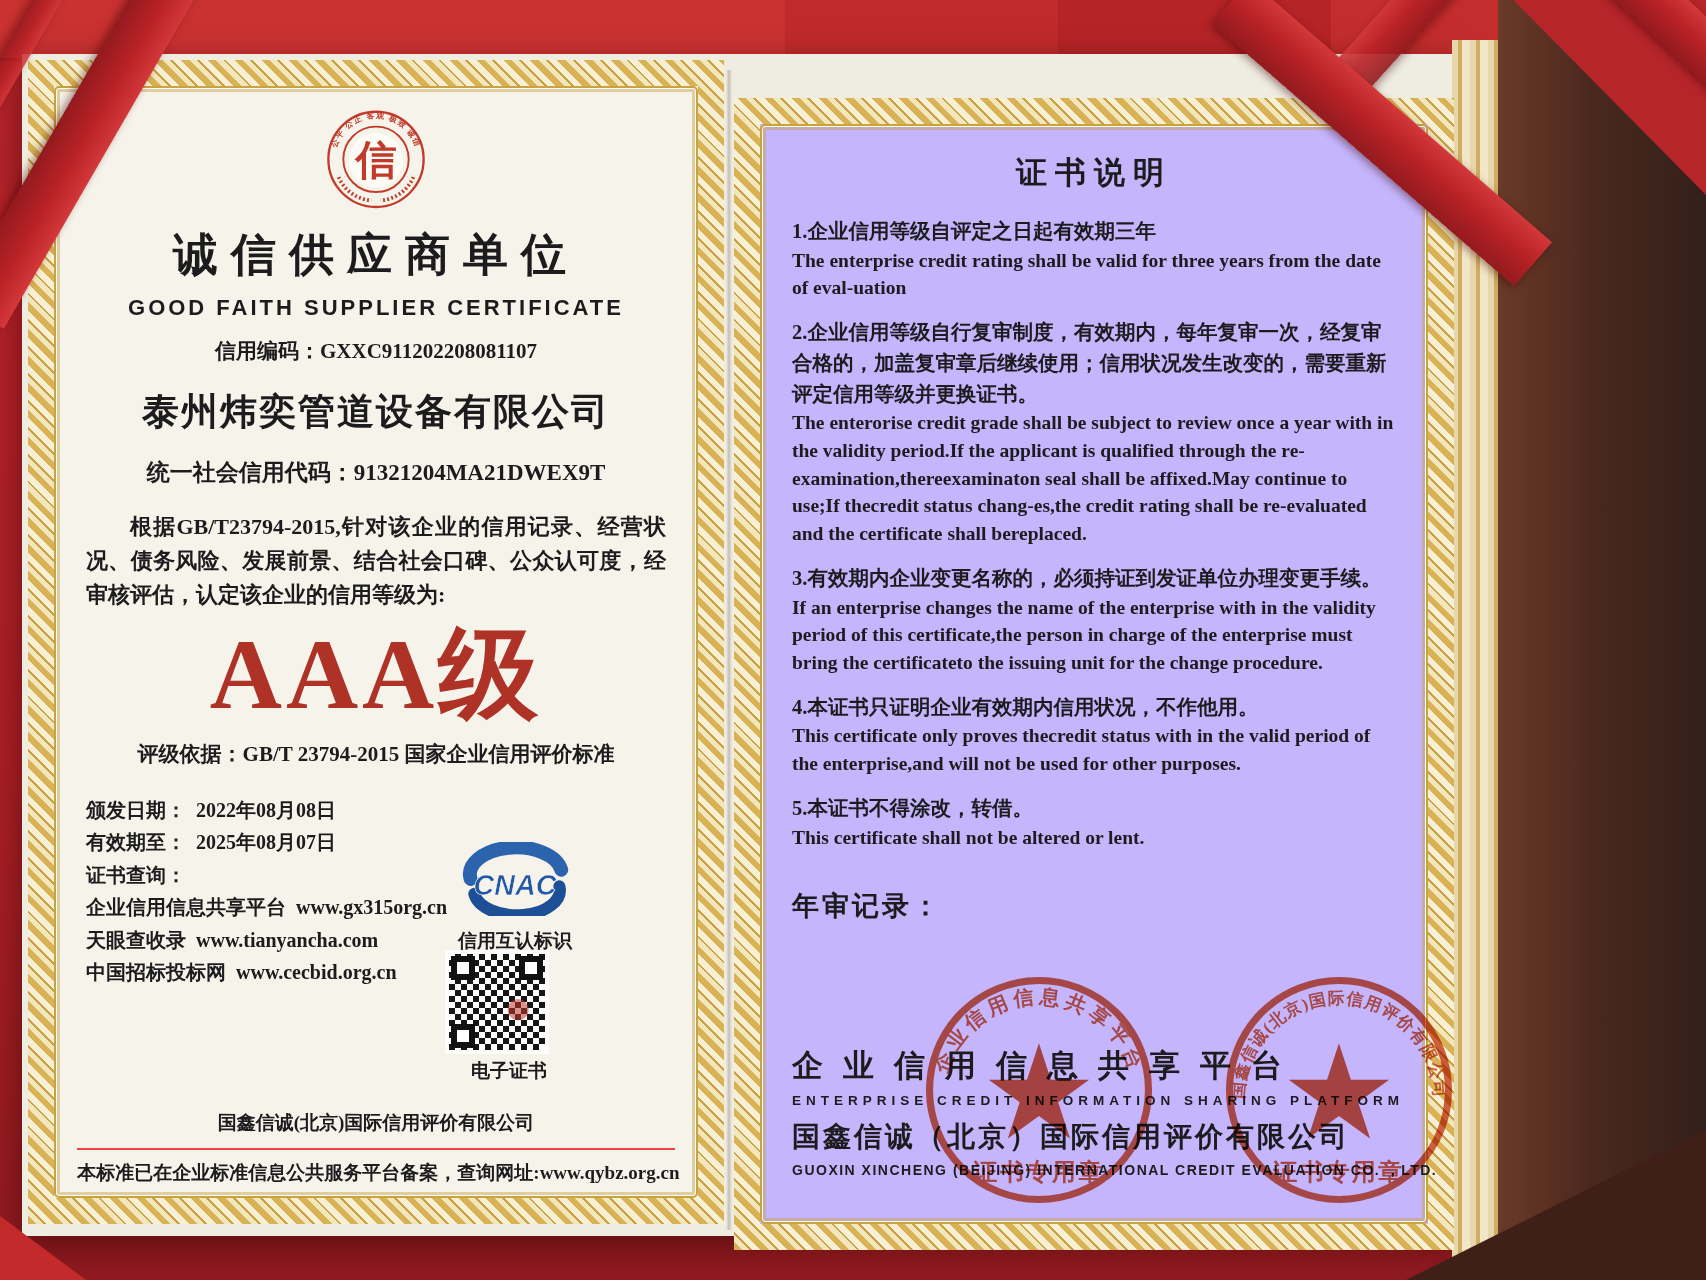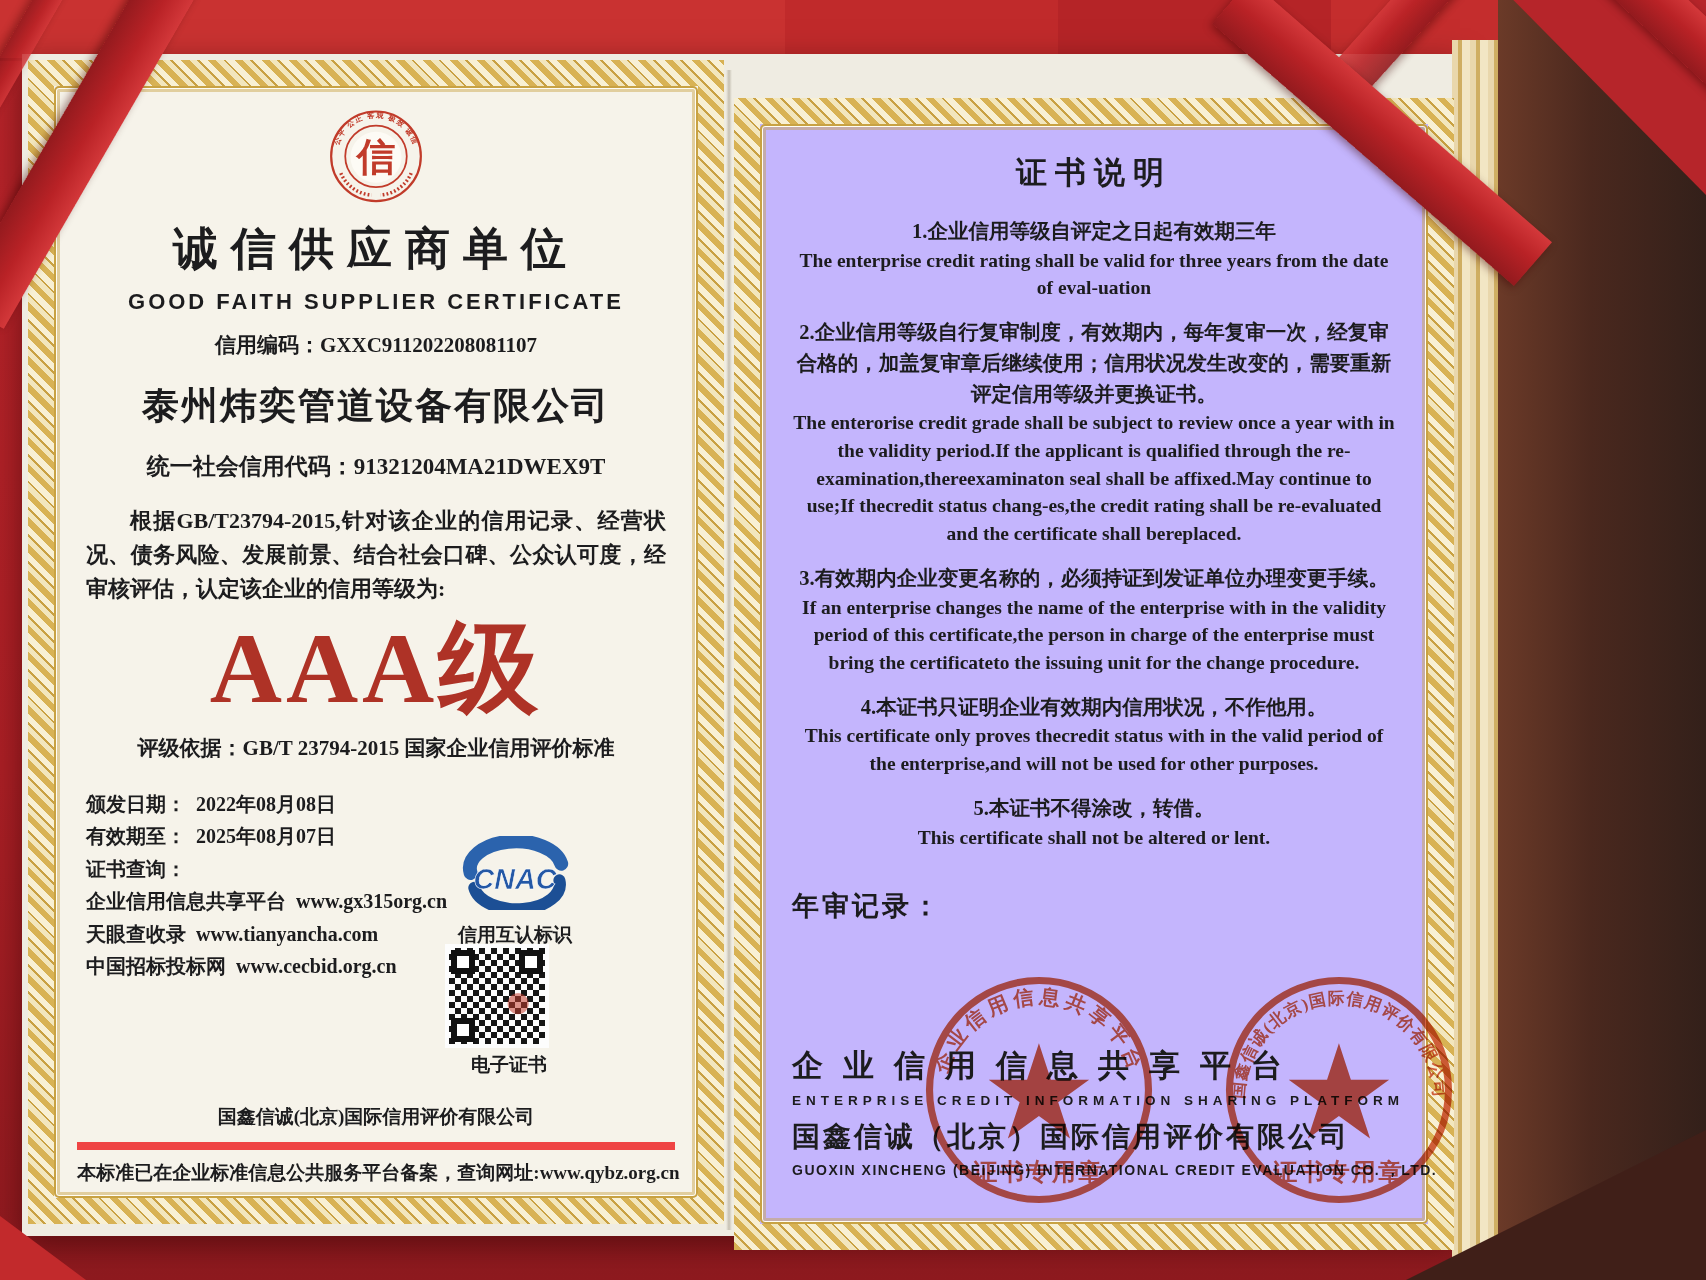--- a/index.html
+++ b/index.html
@@ -67,25 +67,25 @@
   .qr-box{width:100px;text-align:right;}
   .qr{position:relative;width:96px;height:96px;margin:0 auto;
     background:radial-gradient(circle at 72% 58%,rgba(195,60,45,.55) 0 10px,rgba(195,60,45,0) 11px),
       repeating-conic-gradient(#161616 0% 25%,#fdfdfd 0% 50%);
     background-size:auto,12px 12px;outline:4px solid #fdfdfd;}
   .finder{position:absolute;width:12px;height:12px;background:#fff;border:6px solid #111;box-sizing:content-box;}
   .finder.tl{left:2px;top:2px;} .finder.tr{right:2px;top:2px;} .finder.bl{left:2px;bottom:2px;}
   .mini-caption{font-size:19px;font-weight:700;margin-top:8px;white-space:nowrap;}
   .issuer-line{font-size:19px;font-weight:700;margin-top:26px;text-align:center;}
   .footer-line{font-size:19px;font-weight:700;margin-top:12px;padding-top:10px;width:103%;
-    border-top:8px solid #ef4444;text-align:center;white-space:nowrap;}
+    border-top:2px solid #ef4444;text-align:center;white-space:nowrap;}
   
   .notes-head{font-size:31px;font-weight:900;letter-spacing:8px;text-align:center;}
   .notes-head-en{font-size:18px;font-weight:700;letter-spacing:2px;text-align:center;margin-top:2px;}
-  .notes-list{margin-top:22px;text-align:center;}
+  .notes-list{margin-top:22px;}
   .note{margin-bottom:15px;}
   .note-zh{font-size:20.5px;font-weight:800;line-height:1.5;}
   .note-en{font-size:19.5px;font-weight:700;line-height:1.42;}
   .annual{font-size:27px;font-weight:900;margin-top:22px;letter-spacing:3px;}
   .rp-bottom{position:relative;margin-top:auto;padding-bottom:26px;}
   .platform-zh{font-size:31px;font-weight:900;letter-spacing:20px;white-space:nowrap;}
   .platform-en{font-family:"Liberation Sans","DejaVu Sans",sans-serif;font-size:13.5px;font-weight:700;
     letter-spacing:5px;margin-top:6px;white-space:nowrap;}
   .company2-zh{font-size:28px;font-weight:900;letter-spacing:3px;margin-top:10px;white-space:nowrap;}
   .company2-en{font-family:"Liberation Sans","DejaVu Sans",sans-serif;font-size:14px;font-weight:700;

